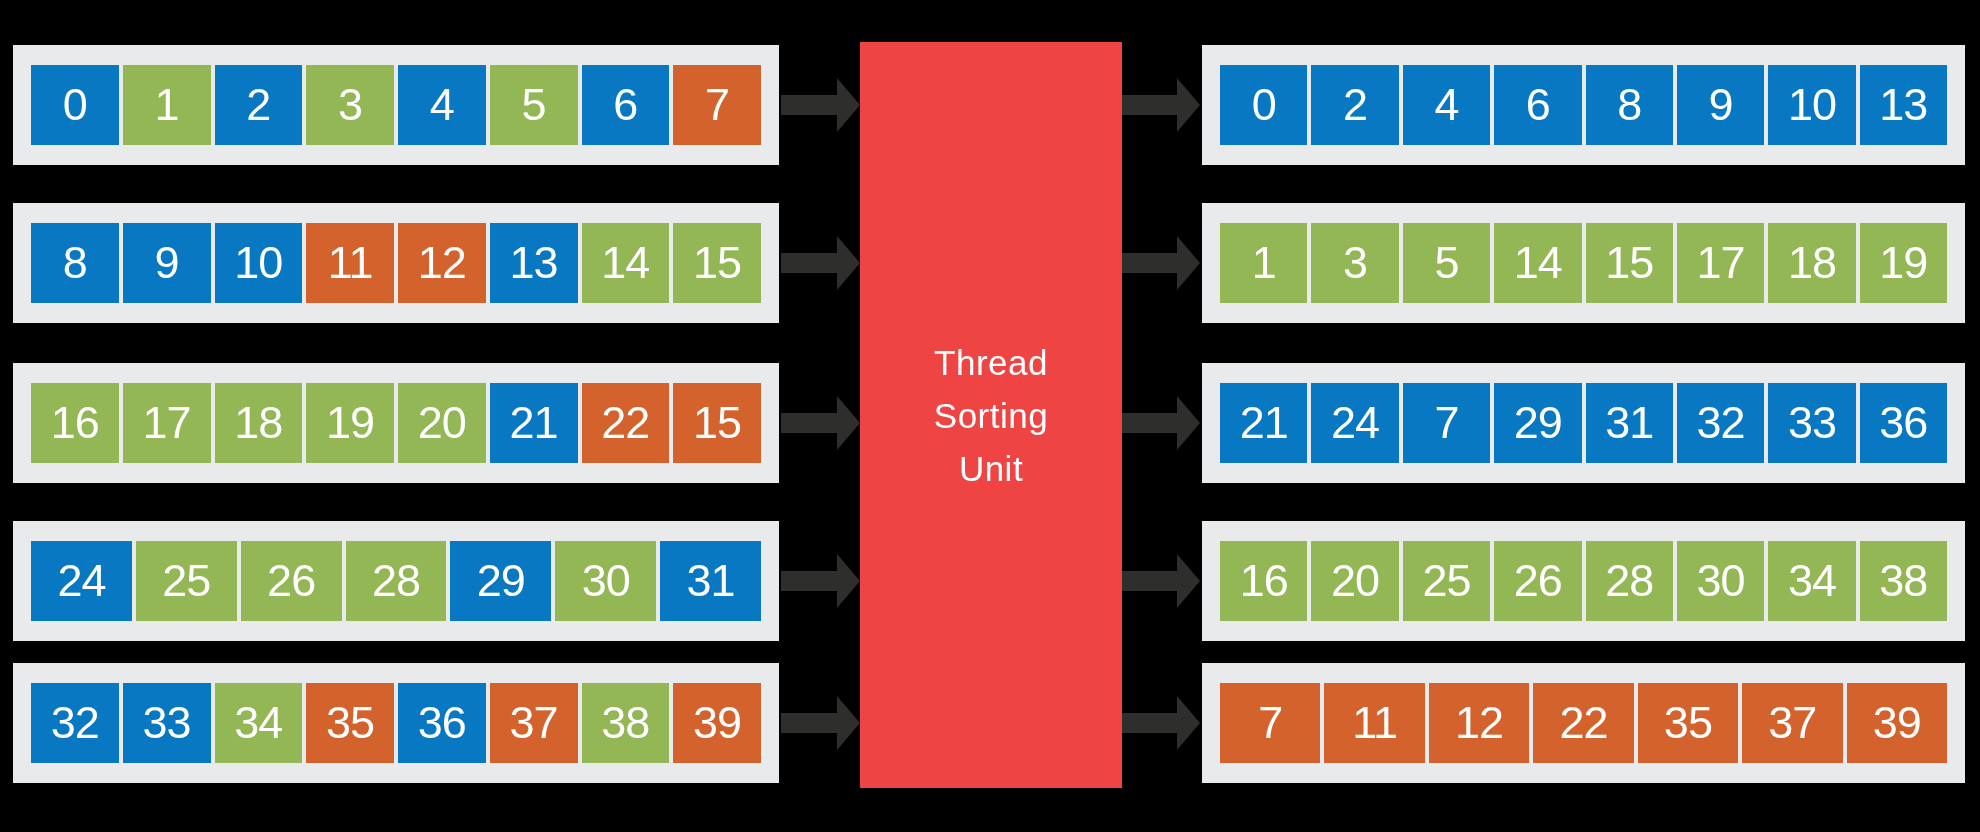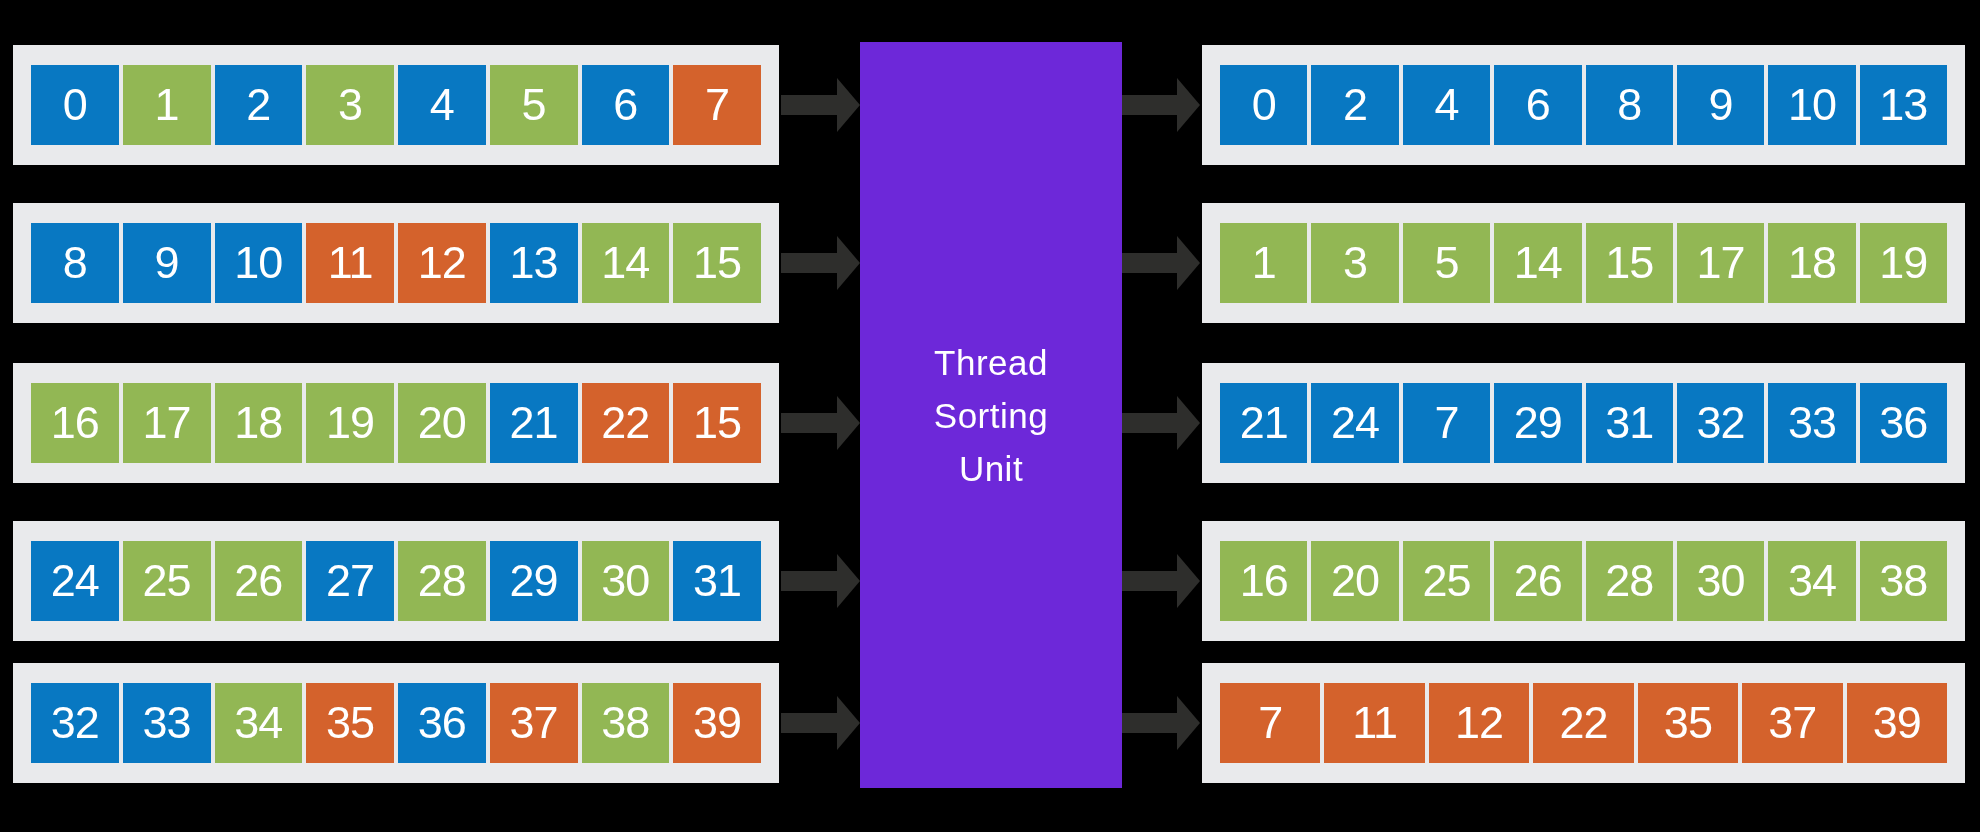--- a/index.html
+++ b/index.html
@@ -31,21 +31,21 @@
     position:absolute; right:0; top:0; width:0; height:0;
     border-top:27px solid transparent; border-bottom:27px solid transparent;
     border-left:23px solid transparent;
   }
 </style>
 </head>
 <body>
 
 <div class="canvas">
 
-  <div class="unit" style="background: #6d28d9;">
+  <div class="unit" style="background: #ef4444;">
     <span>Thread</span>
     <span>Sorting</span>
     <span>Unit</span>
   </div>
 
   <div id="rows">
       <div class="row-group" style="top: 45px;">
         <div class="panel input" style="background: rgb(233, 234, 236);">
           <div class="cell" style="background: rgb(8, 120, 194);">
             <span>0</span>
@@ -235,23 +235,20 @@
         <div class="panel input" style="background: rgb(233, 234, 236);">
           <div class="cell" style="background: rgb(8, 120, 194);">
             <span>24</span>
           </div>
           <div class="cell" style="background: rgb(146, 183, 84);">
             <span>25</span>
           </div>
           <div class="cell" style="background: rgb(146, 183, 84);">
             <span>26</span>
           </div>
-          <div class="cell" style="background: rgb(8, 120, 194);">
-            <span>27</span>
-          </div>
           <div class="cell" style="background: rgb(146, 183, 84);">
             <span>28</span>
           </div>
           <div class="cell" style="background: rgb(8, 120, 194);">
             <span>29</span>
           </div>
           <div class="cell" style="background: rgb(146, 183, 84);">
             <span>30</span>
           </div>
           <div class="cell" style="background: rgb(8, 120, 194);">

